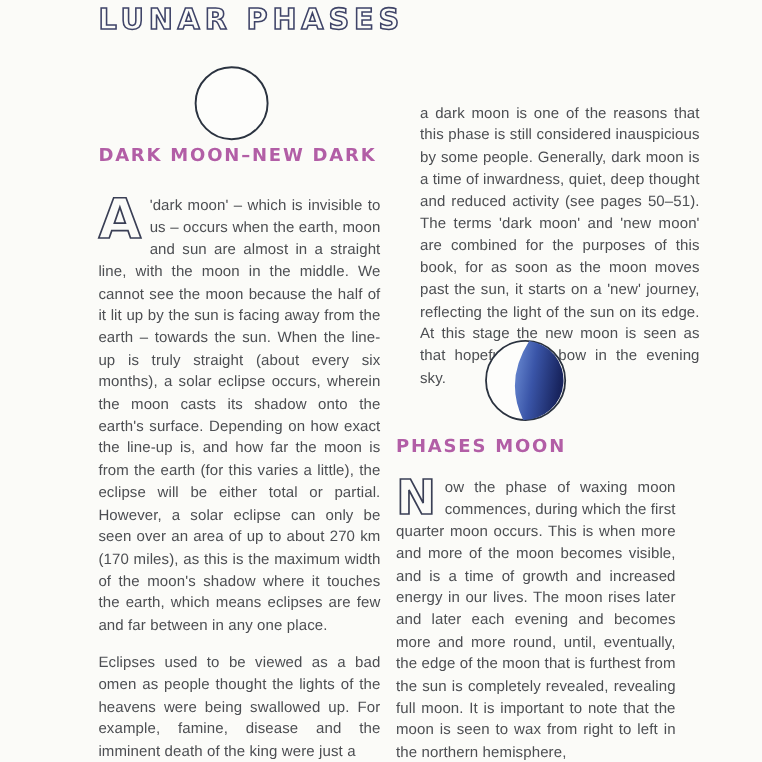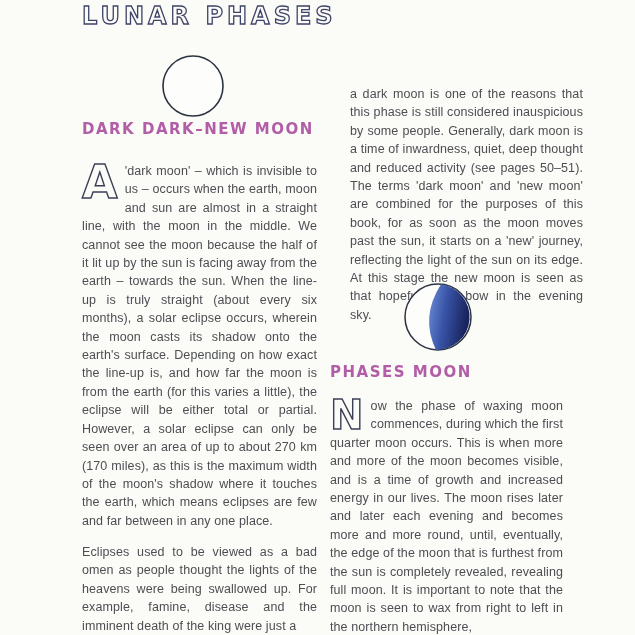--- a/index.html
+++ b/index.html
@@ -68,21 +68,21 @@
 <body>
 
 <div class="page">
 
   <h1 class="title outline">LUNAR PHASES</h1>
 
   <svg class="moon-svg new-moon-svg" width="64" height="64" viewBox="0 0 64 64">
     <circle cx="32" cy="32" r="30" fill="#fdfdfb" stroke="#2b3340" stroke-width="1.6"></circle>
   </svg>
 
-  <h2 class="heading heading-1">DARK DARK–NEW MOON</h2>
+  <h2 class="heading heading-1">DARK MOON–NEW DARK</h2>
 
   <div class="bodycol left-para1">
     <span class="dropcap dropcap-a outline">A</span><span>'dark moon' – which is invisible to us – occurs when the earth, moon and sun are almost in a straight line, with the moon in the middle. We cannot see the moon because the half of it lit up by the sun is facing away from the earth – towards the sun. When the line-up is truly straight (about every six months), a solar eclipse occurs, wherein the moon casts its shadow onto the earth's surface. Depending on how exact the line-up is, and how far the moon is from the earth (for this varies a little), the eclipse will be either total or partial. However, a solar eclipse can only be seen over an area of up to about 270 km (170 miles), as this is the maximum width of the moon's shadow where it touches the earth, which means eclipses are few and far between in any one place.</span>
   </div>
 
   <div class="bodycol left-para2">Eclipses used to be viewed as a bad omen as people thought the lights of the heavens were being swallowed up. For example, famine, disease and the imminent death of the king were just a</div>
 
   <div class="bodycol right-para1">a dark moon is one of the reasons that this phase is still considered inauspicious by some people. Generally, dark moon is a time of inwardness, quiet, deep thought and reduced activity (see pages 50–51). The terms 'dark moon' and 'new moon' are combined for the purposes of this book, for as soon as the moon moves past the sun, it starts on a 'new' journey, reflecting the light of the sun on its edge. At this stage the new moon is seen as that hopeful silver bow in the evening sky.</div>
 
   <svg class="moon-svg waxing-moon-svg" width="70" height="74" viewBox="-35 -37 70 74">

